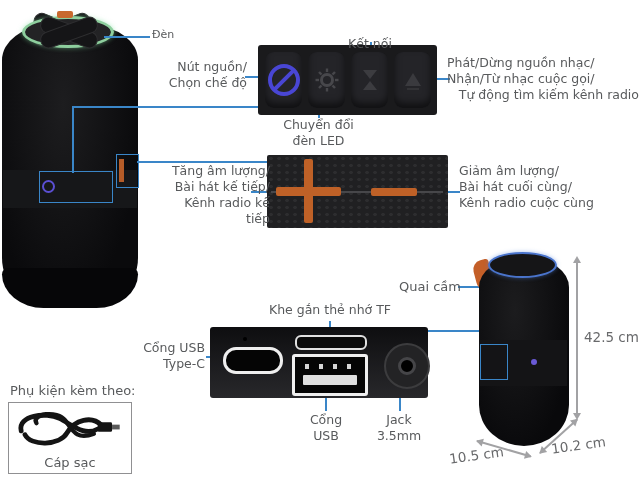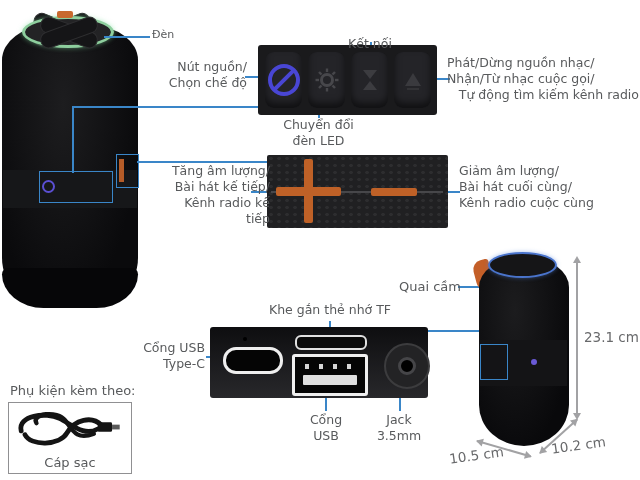--- a/index.html
+++ b/index.html
@@ -172,21 +172,21 @@
   <div class="sspk-body"></div>
   <div class="sspk-band"></div>
   <div class="sspk-cap"></div>
   <div class="sspk-dot"></div>
   <div class="bluebox" style="left:480px;top:344px;width:26px;height:34px;"></div>
 
   <div class="dim-arrow-v" style="left:576px;top:262px;height:152px;"></div>
   <div class="dim-arrow" style="left:477px;top:440px;width:56px;transform:rotate(16deg);transform-origin:left center;"></div>
   <div class="dim-arrow" style="left:540px;top:452px;width:50px;transform:rotate(-42deg);transform-origin:left center;"></div>
 
-  <div class="dim-text" style="left:584px;top:329px;">23.1 cm</div>
+  <div class="dim-text" style="left:584px;top:329px;">42.5 cm</div>
   <div class="dim-text" style="left:449px;top:447px;transform:rotate(-8deg);">10.5 cm</div>
   <div class="dim-text" style="left:551px;top:437px;transform:rotate(-8deg);">10.2 cm</div>
 
   <div class="lbl" style="left:152px;top:28px;font-size:11px;text-align:right;">Đèn</div>
 
   <div class="lbl right" style="left:155px;top:59px;width:92px;">
     <span style="display:block;">Nút nguồn/</span>
     <span style="display:block;">Chọn chế độ</span>
   </div>
 

